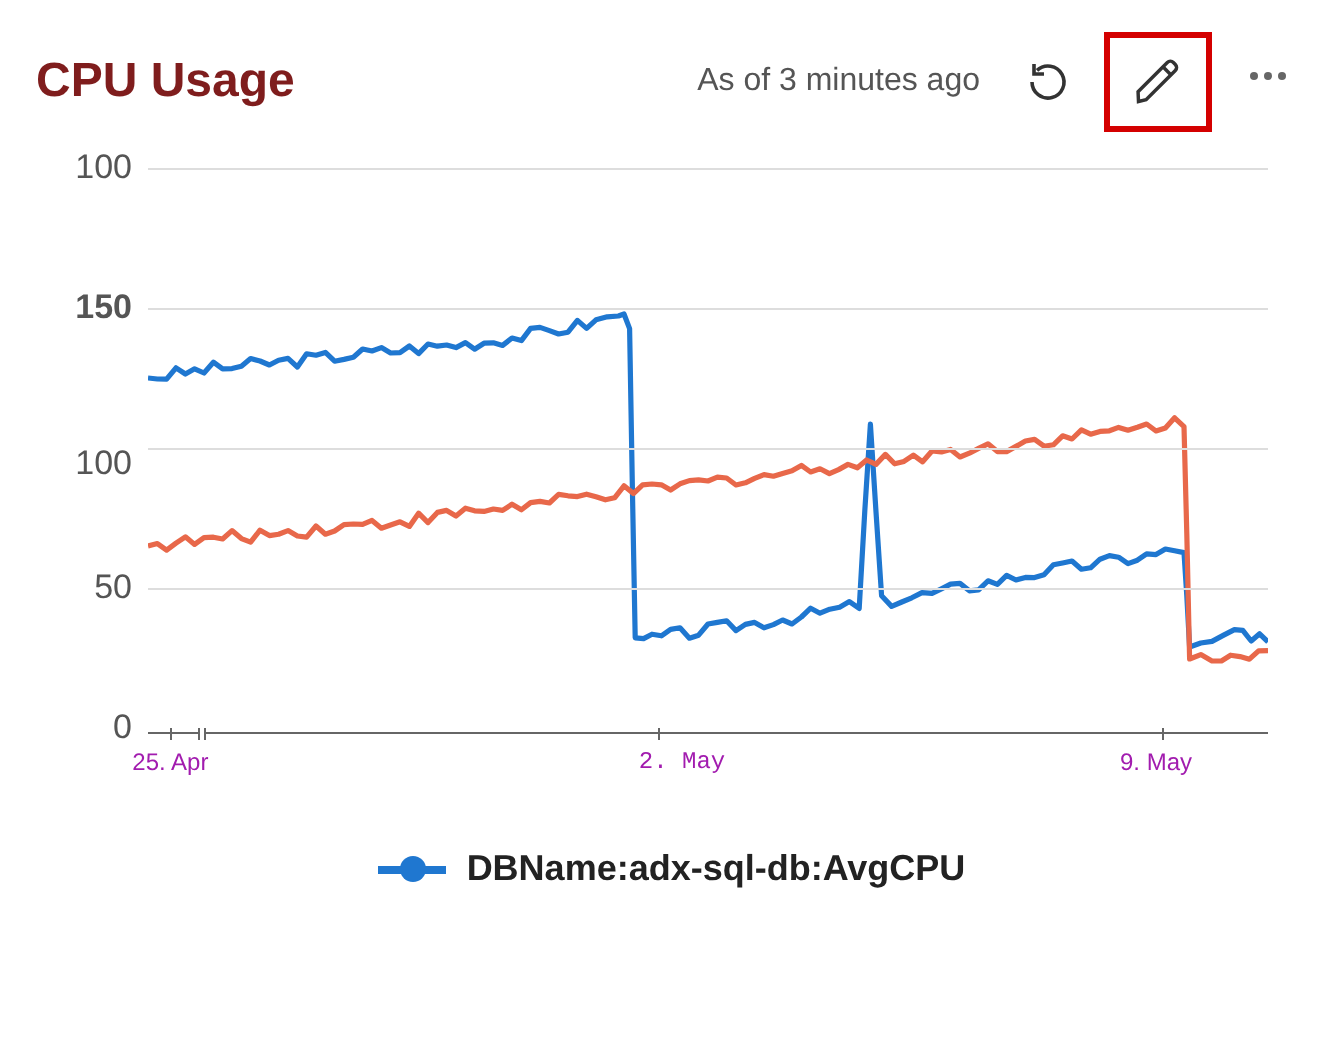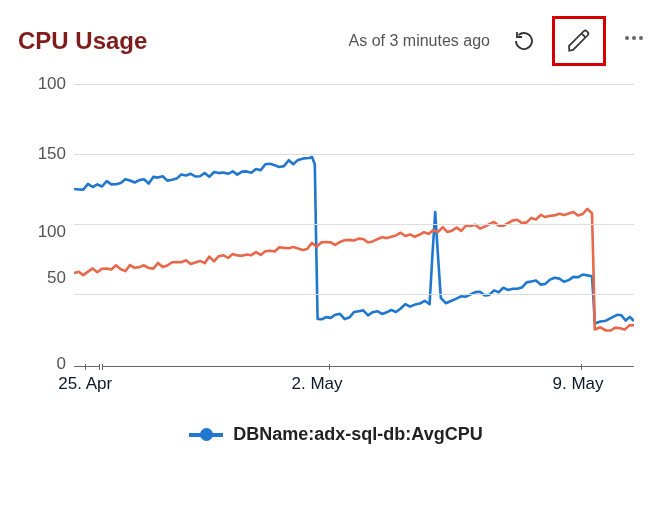--- a/index.html
+++ b/index.html
@@ -108,22 +108,22 @@
     top: 288px;
     width: 4px;
     height: 6px;
     background: #fff;
     border-left: 1px solid #666;
     border-right: 1px solid #666;
   }
   .x-label {
     position: absolute;
     top: 298px;
-    font-size: 17px;
-    color: #0f172a;
+    font-size: 12px;
+    color: #a21caf;
     transform: translateX(-50%);
   }
   .legend {
     display: flex;
     flex-direction: column;
     align-items: center;
     margin-top: 18px;
     gap: 23px;
   }
   .legend-item {
@@ -182,41 +182,41 @@
       <circle cx="5" cy="12" r="2"></circle>
         <circle cx="12" cy="12" r="2"></circle>
         <circle cx="19" cy="12" r="2"></circle>
     </svg>
   </div>
 </div>
 
 <div class="chart-area">
   <div id="ylabels">
       <div class="y-label" style="top: 288px;">0</div>
-      <div class="y-label" style="top: 202px;">50</div>
+      <div class="y-label" style="top: 218px;">50</div>
       <div class="y-label" style="top: 156px;">100</div>
-      <div class="y-label" style="top: 78px;">150</div>
+      <div class="y-label" style="top: 78px; font-weight: bold;">150</div>
       <div class="y-label" style="top: 8px;">100</div>
     </div>
   <div class="plot" id="plot">
     <svg class="lines" id="svglines" width="560" height="280">
         <path d="M0.0,105.0 L4.7,105.5 L9.3,105.6 L14.0,99.9 L18.7,103.0 L23.3,100.4 L28.0,102.5 L32.7,97.1 L37.3,100.4 L42.0,100.3 L46.7,99.1 L51.3,95.3 L56.0,96.5 L60.7,98.5 L65.3,96.1 L70.0,95.2 L74.7,99.5 L79.3,92.9 L84.0,93.6 L88.7,92.2 L93.3,96.6 L98.0,95.7 L102.7,94.6 L107.3,90.5 L112.0,91.5 L116.7,89.8 L121.3,92.5 L126.0,92.3 L130.7,89.0 L135.3,92.8 L140.0,88.0 L144.7,89.1 L149.3,88.5 L154.0,89.8 L158.7,87.3 L163.3,90.6 L168.0,87.6 L172.7,87.4 L177.3,88.7 L182.0,85.0 L186.7,86.3 L191.3,80.2 L196.0,79.7 L200.7,81.3 L205.3,83.0 L210.0,82.1 L214.7,76.2 L219.3,80.2 L224.0,75.9 L229.6,74.4 L235.2,74.0 L238.0,73.0 L240.8,80.3 L242.2,160.5 L243.6,234.9 L247.8,235.3 L252.0,233.1 L256.7,233.9 L261.3,230.7 L266.0,229.9 L270.7,235.1 L275.3,233.6 L280.0,228.0 L284.7,227.2 L289.3,226.4 L294.0,231.3 L298.7,228.2 L303.3,227.2 L308.0,229.9 L312.7,228.3 L317.3,226.0 L322.0,228.0 L326.7,224.5 L331.3,220.1 L336.0,222.6 L340.9,220.6 L345.8,219.6 L350.7,216.8 L355.6,220.2 L358.4,171.4 L361.2,128.1 L364.0,171.9 L366.8,213.9 L371.8,219.2 L376.9,217.0 L381.9,214.9 L387.0,212.3 L392.0,212.7 L396.7,210.4 L401.3,208.1 L406.0,207.7 L410.7,211.4 L415.3,210.9 L420.0,206.4 L424.7,208.2 L429.3,203.7 L434.0,206.0 L438.7,204.7 L443.3,204.8 L448.0,203.4 L452.7,198.4 L457.3,197.5 L462.0,196.5 L466.7,200.6 L471.3,199.9 L476.0,195.6 L480.7,193.8 L485.3,194.6 L490.0,197.8 L494.7,196.1 L499.3,192.9 L504.0,193.3 L508.7,190.5 L513.3,191.4 L518.0,192.3 L519.4,213.9 L520.8,239.5 L526.4,237.5 L532.0,236.7 L537.6,233.7 L543.2,230.8 L547.4,231.2 L551.6,236.5 L555.8,232.9 L560.0,237.0" fill="none" stroke="#1f77d0" stroke-width="2.6" stroke-linejoin="round"></path>
         <path d="M0.0,189.0 L4.7,187.8 L9.3,191.1 L14.0,187.6 L18.7,184.4 L23.3,188.2 L28.0,184.8 L32.7,184.6 L37.3,185.5 L42.0,181.3 L46.7,185.3 L51.3,187.1 L56.0,181.1 L60.7,183.8 L65.3,183.1 L70.0,181.3 L74.7,184.0 L79.3,184.6 L84.0,179.0 L88.7,183.1 L93.3,181.5 L98.0,178.3 L102.7,178.0 L107.3,178.2 L112.0,176.2 L116.7,180.1 L121.3,178.5 L126.0,176.9 L130.7,179.2 L135.3,172.6 L140.0,177.3 L144.7,172.2 L149.3,171.2 L154.0,174.0 L158.7,170.1 L163.3,171.4 L168.0,171.7 L172.7,170.5 L177.3,171.2 L182.0,168.1 L186.7,170.9 L191.3,167.3 L196.0,166.7 L200.7,167.5 L205.3,163.2 L210.0,163.9 L214.7,164.3 L219.3,163.1 L224.0,164.4 L228.7,165.9 L233.3,164.9 L238.0,158.9 L242.7,162.8 L247.3,158.4 L252.0,158.0 L256.7,158.4 L261.3,161.0 L266.0,157.9 L270.7,156.3 L275.3,155.9 L280.0,156.5 L284.7,154.6 L289.3,155.0 L294.0,158.5 L298.7,157.4 L303.3,155.2 L308.0,153.3 L312.7,154.1 L317.3,152.7 L322.0,151.4 L326.7,148.7 L331.3,152.0 L336.0,150.4 L340.7,152.8 L345.3,150.8 L350.0,148.2 L354.7,149.9 L359.3,146.0 L364.0,148.2 L368.7,143.2 L373.3,147.9 L378.0,146.7 L382.7,143.6 L387.3,146.9 L392.0,141.5 L396.7,142.0 L401.3,140.7 L406.0,144.5 L410.7,142.6 L415.3,140.2 L420.0,137.9 L424.7,141.8 L429.3,141.8 L434.0,139.2 L438.7,136.5 L443.3,135.7 L448.0,139.1 L452.7,138.4 L457.3,133.9 L462.0,135.5 L466.7,130.9 L471.3,133.1 L476.0,131.7 L480.7,131.4 L485.3,129.7 L490.0,131.1 L494.7,129.6 L499.3,128.0 L504.0,131.5 L508.7,130.0 L513.3,124.9 L518.0,129.3 L519.4,182.8 L520.8,245.5 L526.4,243.3 L532.0,246.5 L536.7,246.5 L541.3,243.6 L546.0,244.3 L550.7,245.6 L555.3,241.4 L560.0,241.3" fill="none" stroke="#e8684a" stroke-width="2.6" stroke-linejoin="round"></path>
       </svg>
   <div class="grid-line" style="top: 210px;"></div>
       <div class="grid-line" style="top: 140px;"></div>
       <div class="grid-line" style="top: 70px;"></div>
       <div class="grid-line" style="top: 0px;"></div>
     </div>
   <div class="x-axis-line"></div>
   <div id="xlabels">
       <div class="x-label" style="left: 67.2px;">25. Apr</div>
       <div class="x-tick" style="left: 67.2px;"></div>
       <div class="x-break" style="left: 81.2px;"></div>
-      <div class="x-label" style="left: 299px;">2. May</div>
+      <div class="x-label" style="left: 323px; font-family: Liberation Mono, monospace;">2. May</div>
       <div class="x-tick" style="left: 310.8px;"></div>
       <div class="x-label" style="left: 560px;">9. May</div>
       <div class="x-tick" style="left: 562.8px;"></div>
     </div>
 </div>
 
 <div class="legend">
   <div class="legend-item">
     <span class="legend-marker">
       <span class="ln" id="lm1l" style="background: rgb(31, 119, 208);"></span>

